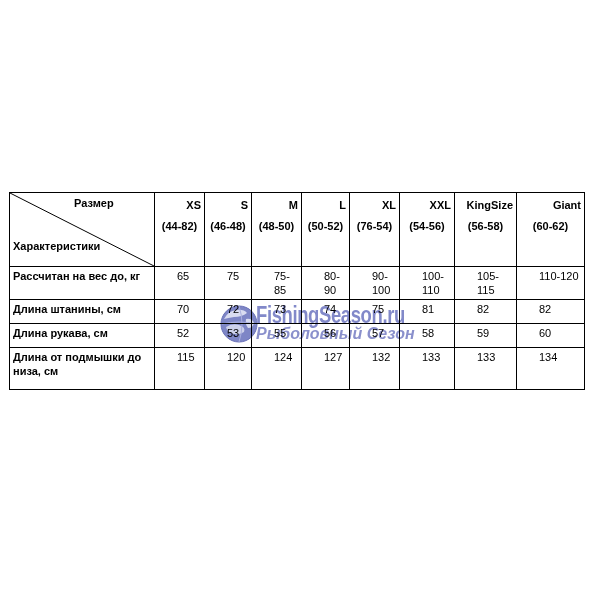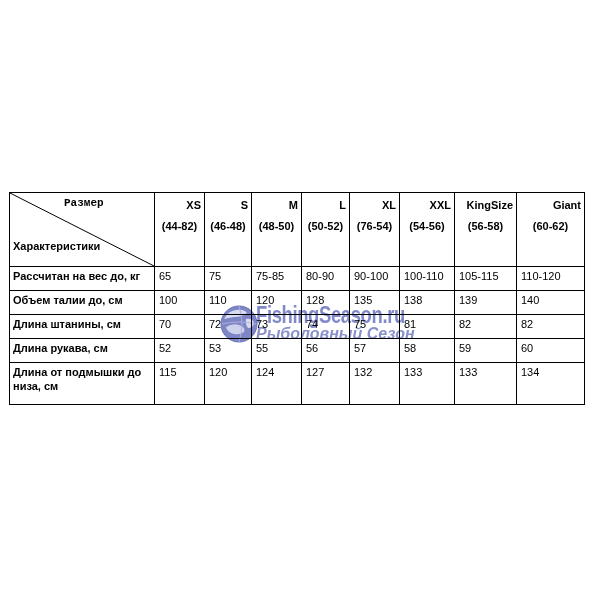--- a/index.html
+++ b/index.html
@@ -25,32 +25,32 @@
     border: 1px solid #000;
     vertical-align: top;
     font-size: 11px;
     line-height: 14px;
     color: #000;
     padding: 2px 3px;
     box-sizing: border-box;
     overflow: hidden;
   }
   .size-table th { font-weight: bold; text-align: left; }
-  .size-table td { font-weight: normal; padding-left: 4px; }
+  .size-table td { font-weight: normal; padding-left: 22px; }
 
   tr.header-row th { height: 74px; }
   tr.data-row th, tr.data-row td { height: 24px; }
   tr.data-row.tall th, tr.data-row.tall td { height: 42px; }
 
   .corner-cell { position: relative; padding: 0; }
   .corner-cell .diag {
     position: absolute; left: 0; top: 0;
     width: 100%; height: 100%;
   }
-  .corner-top  { position: absolute; top: 3px;  left: 54px; font-family: Liberation Mono, monospace; }
+  .corner-top  { position: absolute; top: 3px;  left: 64px; }
   .corner-bottom { position: absolute; bottom: 13px; left: 3px; }
 
   .size-col { text-align: center; padding: 0; }
   .size-name  { margin-top: 3px;  text-align: right; }
   .size-range { margin-top: 7px;  text-align: center; }
 
   .row-label { padding-left: 3px; padding-top: 3px; }
 
   
   .watermark {
@@ -144,31 +144,20 @@
       <td>65</td>
       <td>75</td>
       <td>75-85</td>
       <td>80-90</td>
       <td>90-100</td>
       <td>100-110</td>
       <td>105-115</td>
       <td>110-120</td>
     </tr>
 
-    <tr class="data-row">
-      <th class="row-label">Объем талии до, см</th>
-      <td>100</td>
-      <td>110</td>
-      <td>120</td>
-      <td>128</td>
-      <td>135</td>
-      <td>138</td>
-      <td>139</td>
-      <td>140</td>
-    </tr>
 
     <tr class="data-row">
       <th class="row-label">Длина штанины, см</th>
       <td>70</td>
       <td>72</td>
       <td>73</td>
       <td>74</td>
       <td>75</td>
       <td>81</td>
       <td>82</td>

